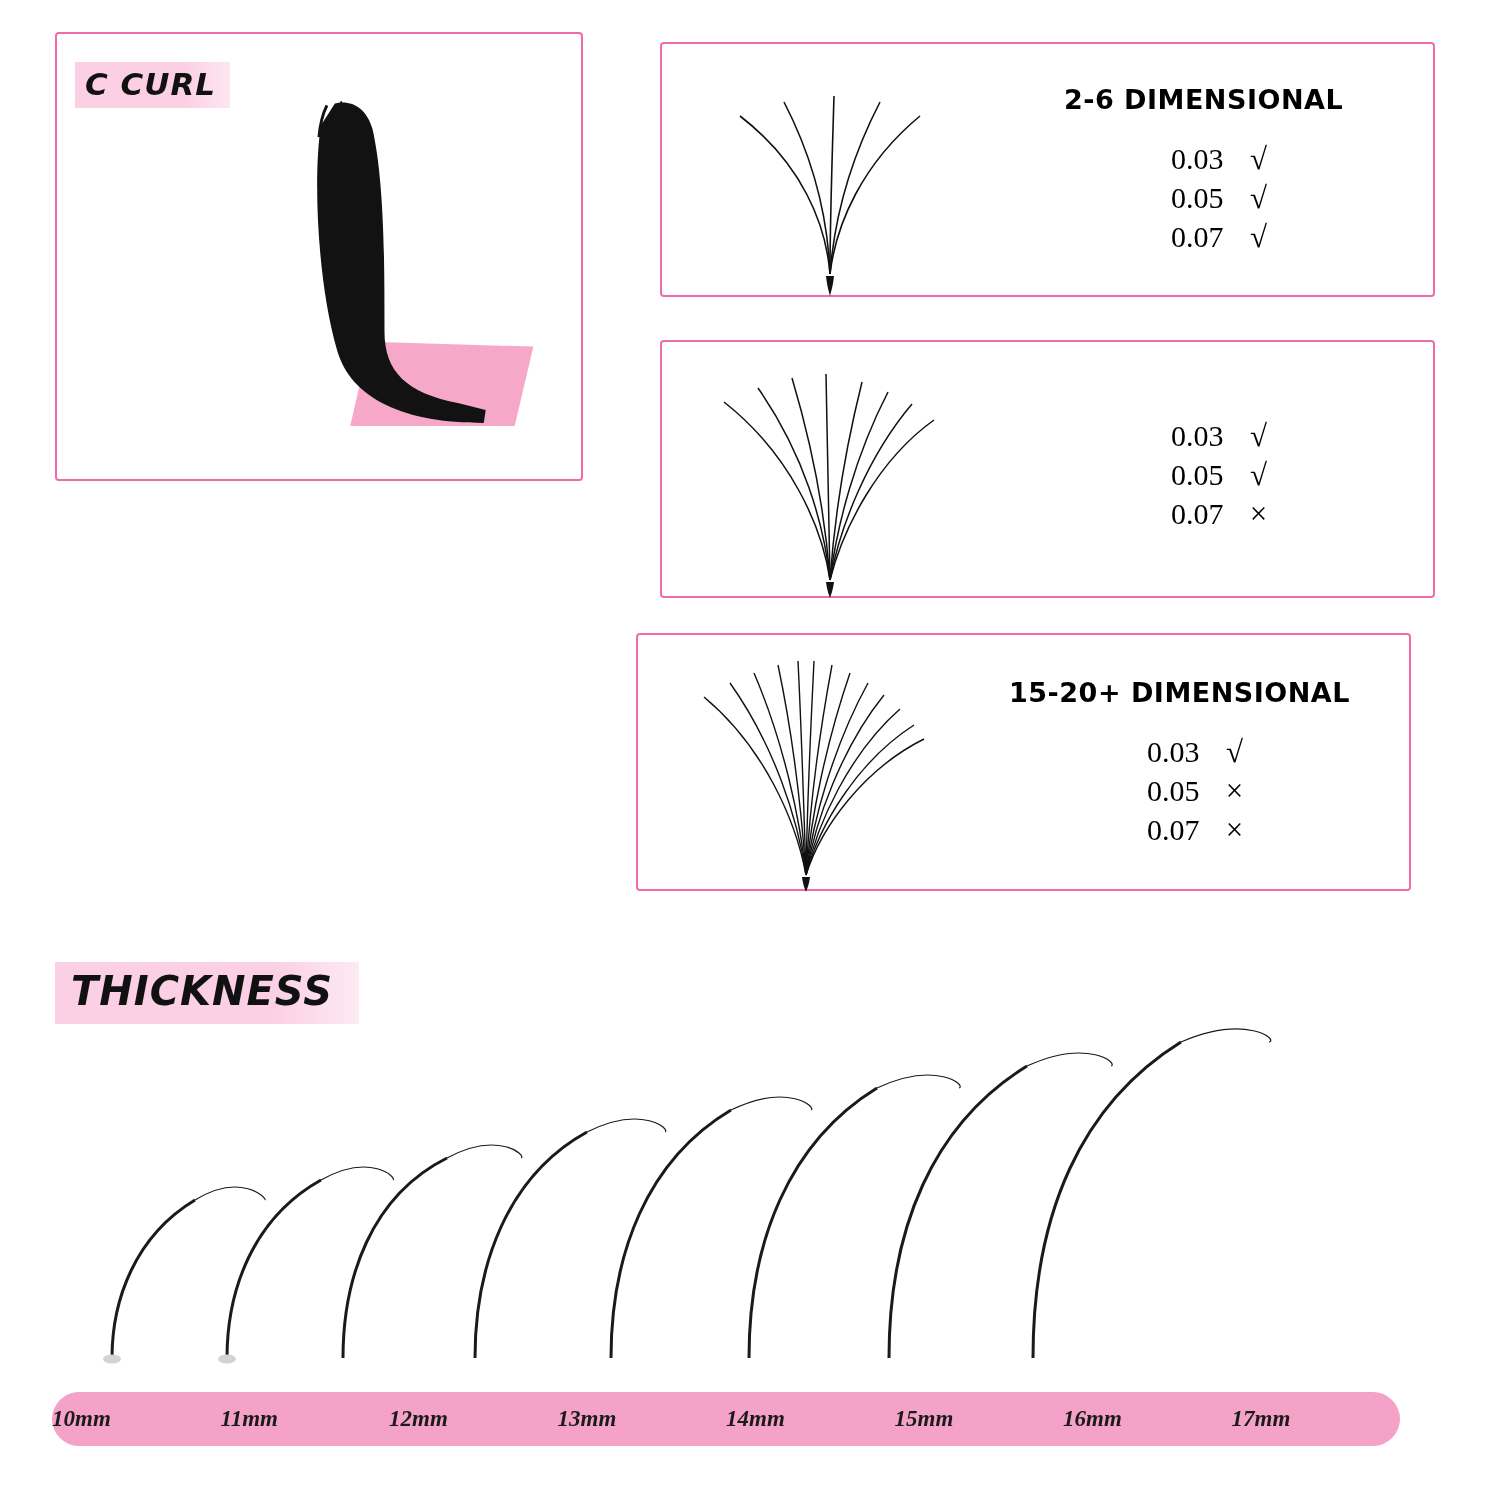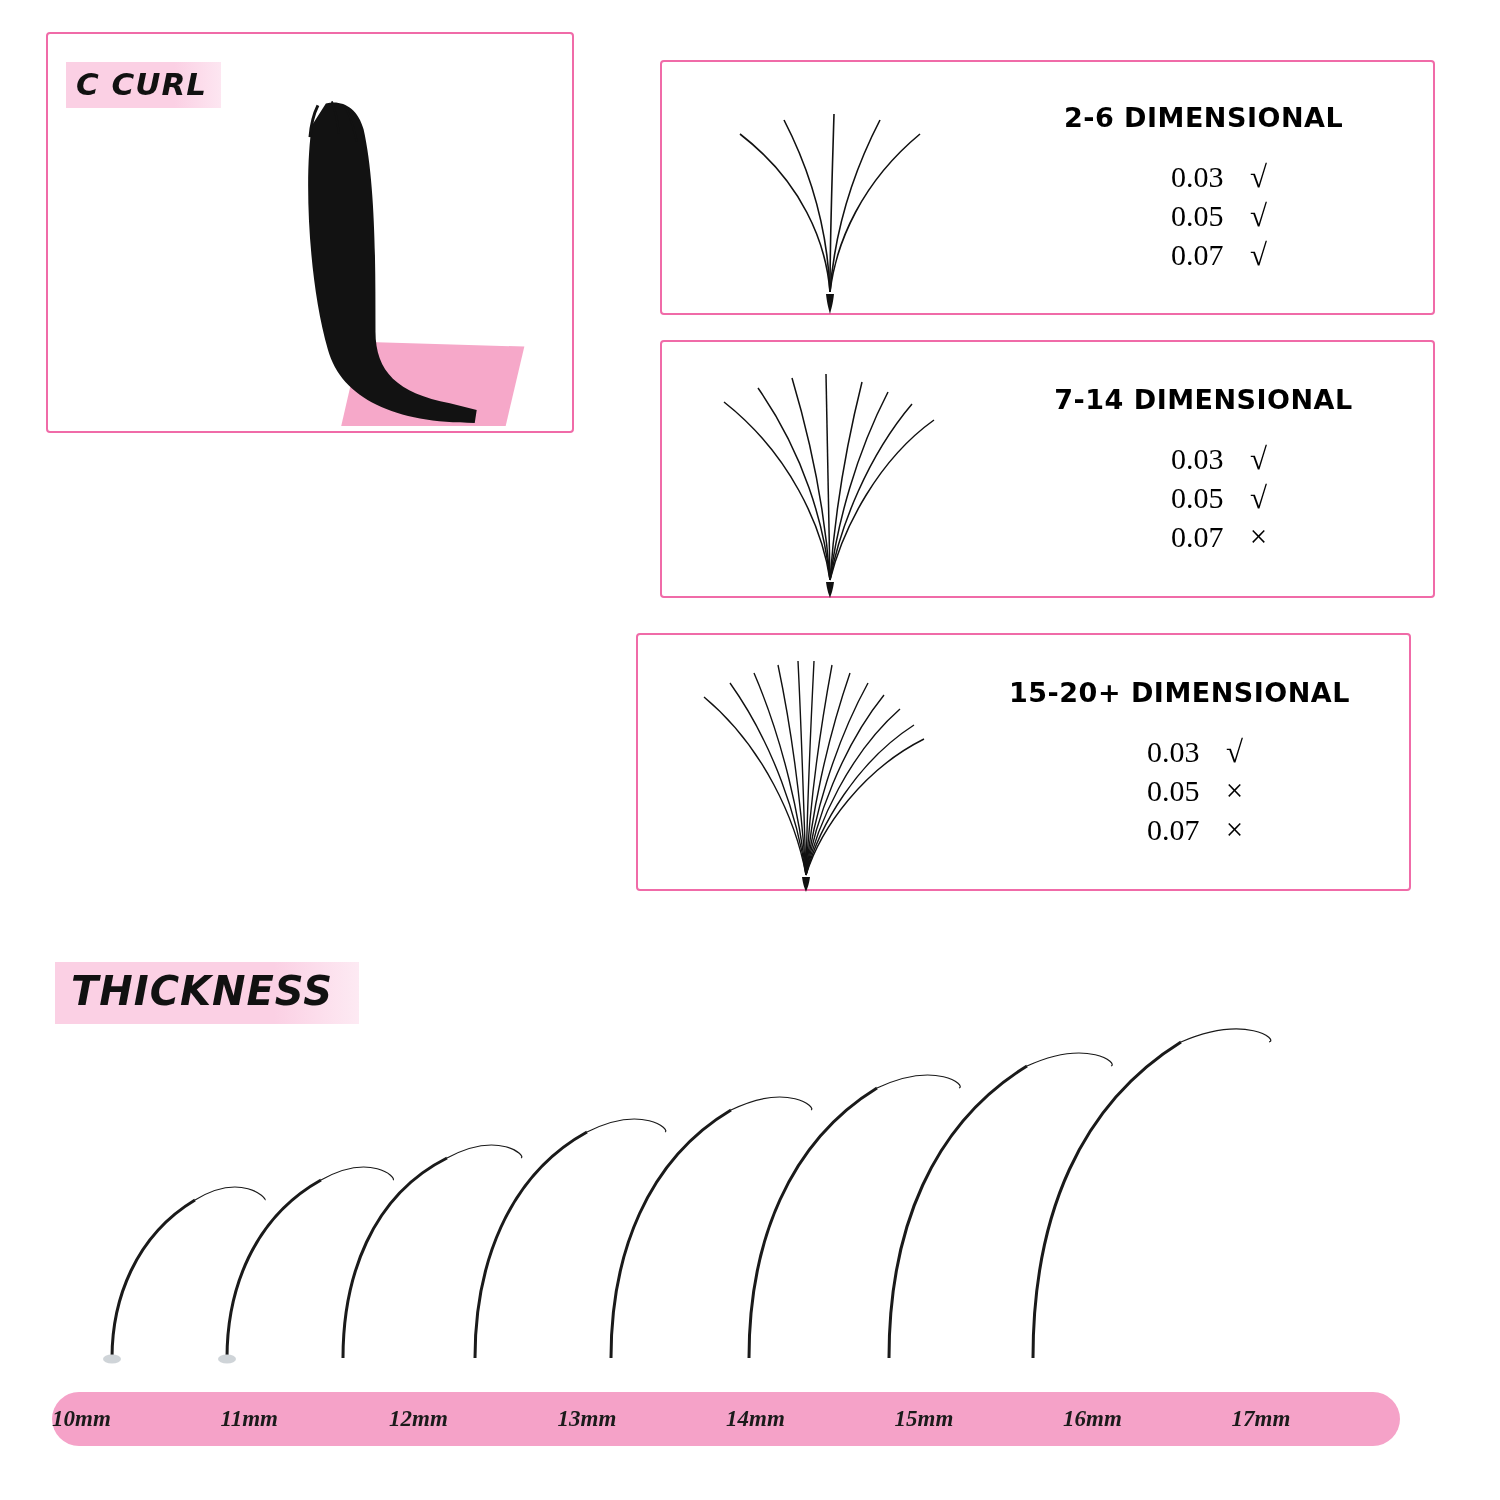--- a/index.html
+++ b/index.html
@@ -23,21 +23,21 @@
     height: 920px;
   }
 
   .curl-card {
     position: absolute;
     border: 2px solid #f06ba8;
     border-radius: 4px;
     background: #fff;
     box-sizing: border-box;
   }
-  .curl-card.c { left: 46px;  top: 32px;  width: 528px; height: 401px; }
+  .curl-card.c { left: 55px;  top: 32px;  width: 528px; height: 449px; }
   .curl-card.d { left: 55px;  top: 514px; width: 528px; height: 378px; }
 
   .curl-label {
     position: absolute;
     left: 18px; top: 28px;
     background: linear-gradient(90deg,#fbd0e4 0%, #fbd0e4 70%, #fde6f1 100%);
     padding: 4px 14px 6px 10px;
     font-family: "DejaVu Sans", sans-serif;
     font-weight: bold;
     font-style: italic;
@@ -52,21 +52,21 @@
   
   .dim-card {
     position: absolute;
     border: 2px solid #f06ba8;
     border-radius: 4px;
     background: #fff;
     box-sizing: border-box;
     display: flex;
     align-items: center;
   }
-  .dim-card.one   { left: 660px; top: 60px;  width: 775px; height: 255px; }
+  .dim-card.one   { left: 660px; top: 42px;  width: 775px; height: 255px; }
   .dim-card.two   { left: 660px; top: 340px; width: 775px; height: 258px; }
   .dim-card.three { left: 636px; top: 633px; width: 775px; height: 258px; }
 
   .dim-fan {
     width: 330px;
     height: 100%;
     position: relative;
     flex: none;
   }
   .dim-info {
@@ -203,21 +203,20 @@
           <path d="M168,238 C167,182 166,110 164,32"></path>
           <path d="M168,238 C172,182 182,112 200,40"></path>
           <path d="M168,238 C175,182 194,112 226,50"></path>
           <path d="M168,238 C178,184 206,114 250,62"></path>
           <path d="M168,238 C181,186 216,118 272,78"></path>
         </g>
         <path d="M164,240 C165,248 167,253 168,256 C169,253 171,248 172,240 Z" fill="#111"></path>
       </svg>
     </div>
     <div class="dim-info">
-      <div class="dim-title">7-14 DIMENSIONAL</div>
       <div class="dim-rows">
         <div class="dim-row">
           <span class="val">0.03</span>
           <span class="mark">√</span>
         </div>
         <div class="dim-row">
           <span class="val">0.05</span>
           <span class="mark">√</span>
         </div>
         <div class="dim-row">

